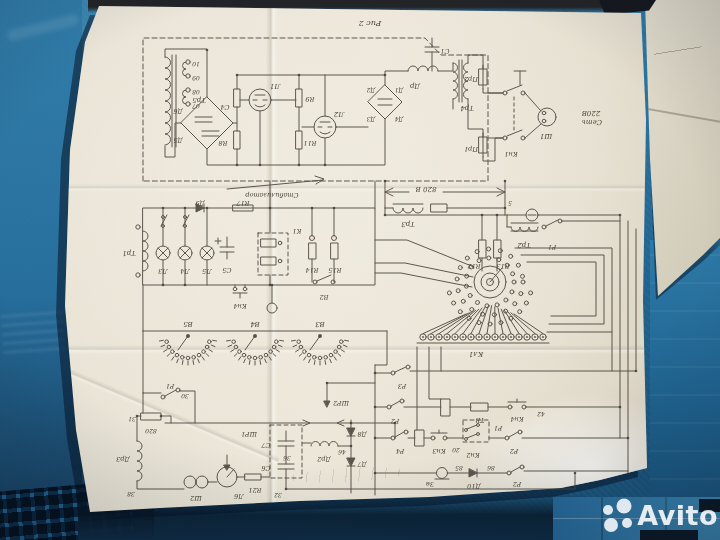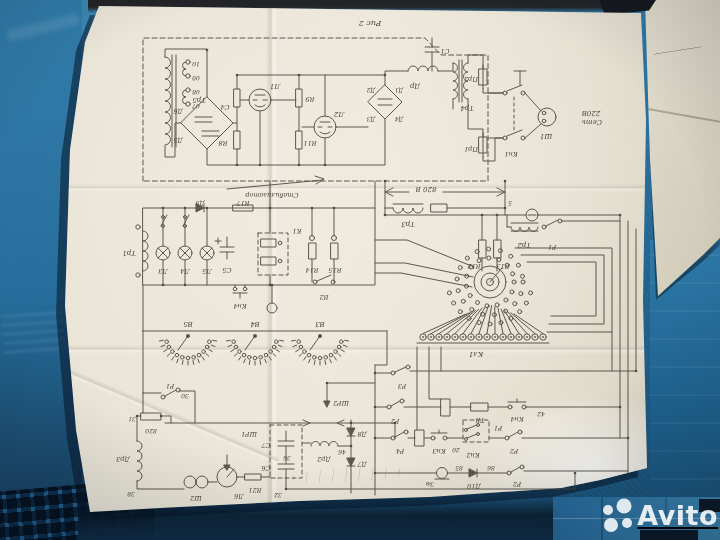--- a/index.html
+++ b/index.html
@@ -51,21 +51,21 @@
   .crease-h1{left:0;top:184px;width:720px;height:8px;background:linear-gradient(180deg, transparent, rgba(115,105,85,.14) 45%, rgba(255,255,255,.3) 62%, transparent);}
   .crease-h2{left:0;top:345px;width:720px;height:9px;background:linear-gradient(180deg, transparent, rgba(115,105,85,.16) 45%, rgba(255,255,255,.32) 62%, transparent);}
   .crease-d{left:38px;top:408px;width:250px;height:9px;transform:rotate(23deg);background:linear-gradient(180deg, transparent, rgba(115,105,85,.18) 45%, rgba(255,255,255,.3) 65%, transparent);}
   .smudge{left:288px;top:468px;width:120px;height:14px;transform:rotate(-3deg);border-radius:50%;
      background:repeating-linear-gradient(100deg, transparent 0 6px, rgba(130,120,105,.22) 6px 7px, transparent 7px 13px);}
   
   .schematic{left:75px;top:5px;width:585px;height:503px;pointer-events:none;}
   .schematic text{font-family:"DejaVu Serif",serif;font-style:italic;fill:#4a4338;}
   
   .vignette{inset:0;pointer-events:none;background:radial-gradient(90% 80% at 48% 42%, transparent 55%, rgba(8,18,28,.18) 85%, rgba(8,18,28,.34));}
-  .watermark{right:2px;bottom:7px;display:flex;align-items:center;gap:0;text-decoration:underline;}
+  .watermark{right:2px;bottom:7px;display:flex;align-items:center;gap:0;}
   .watermark .wm-text{position:static;color:rgba(255,255,255,.88);font-weight:700;font-size:27px;letter-spacing:.5px;font-family:"DejaVu Sans",sans-serif;}
   .watermark svg{position:static;display:block;}
 </style>
 </head>
 <body>
 
 <div class="scene">
   <div class="mat-base"></div>
   <div class="mat-texture"></div>
   <div class="mat-left"></div>

